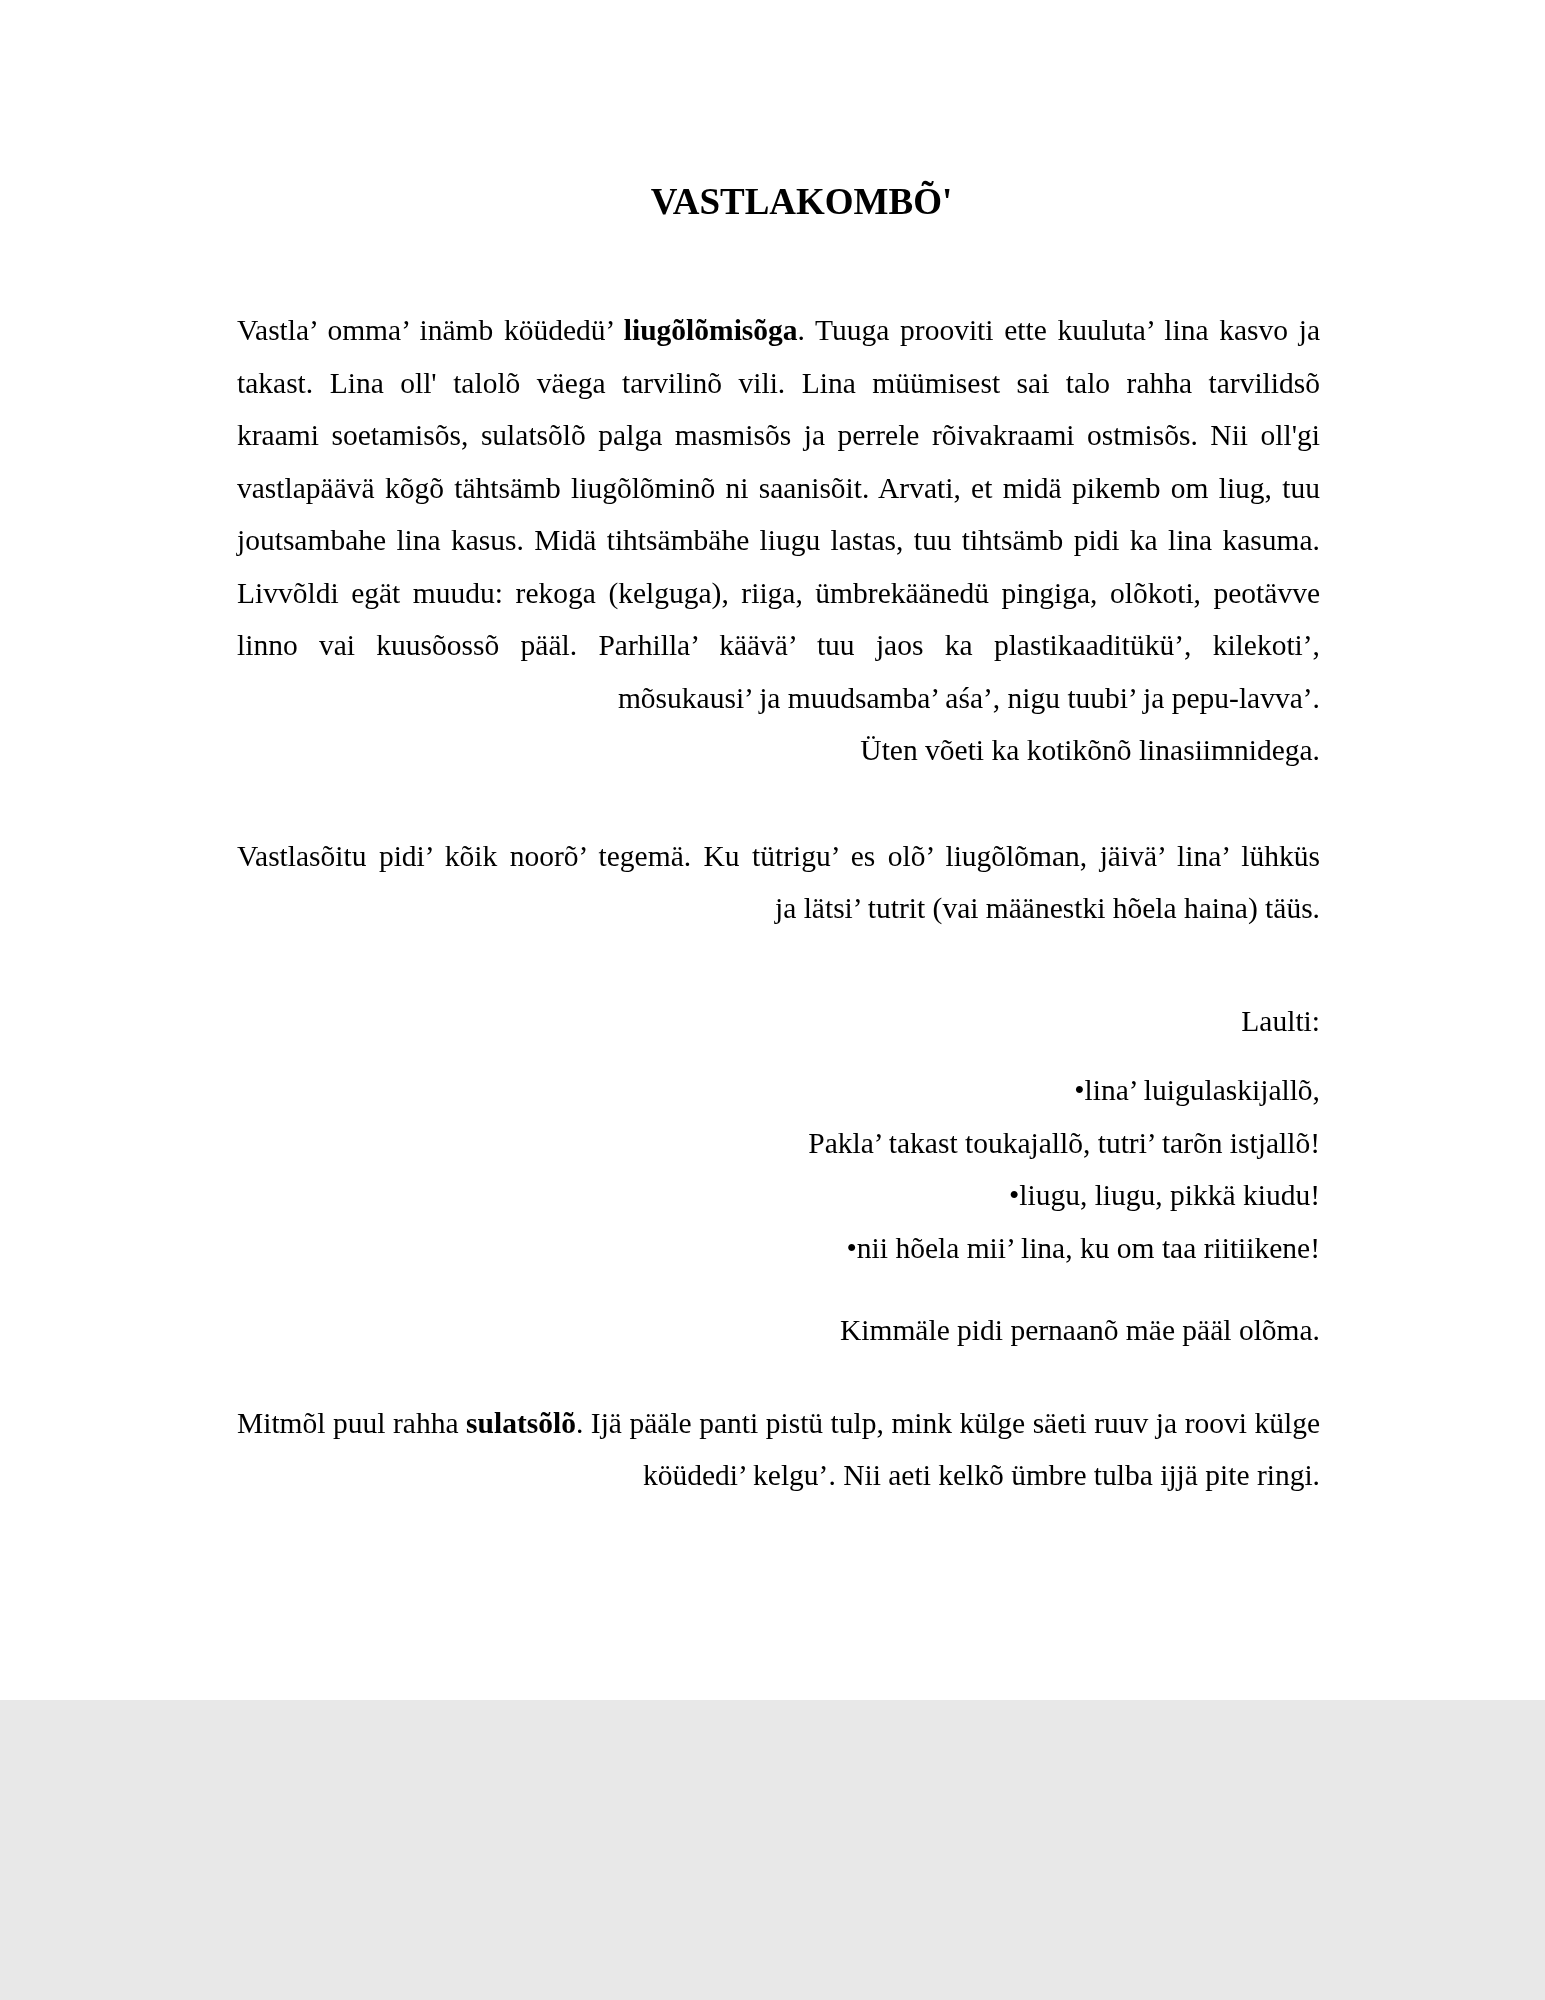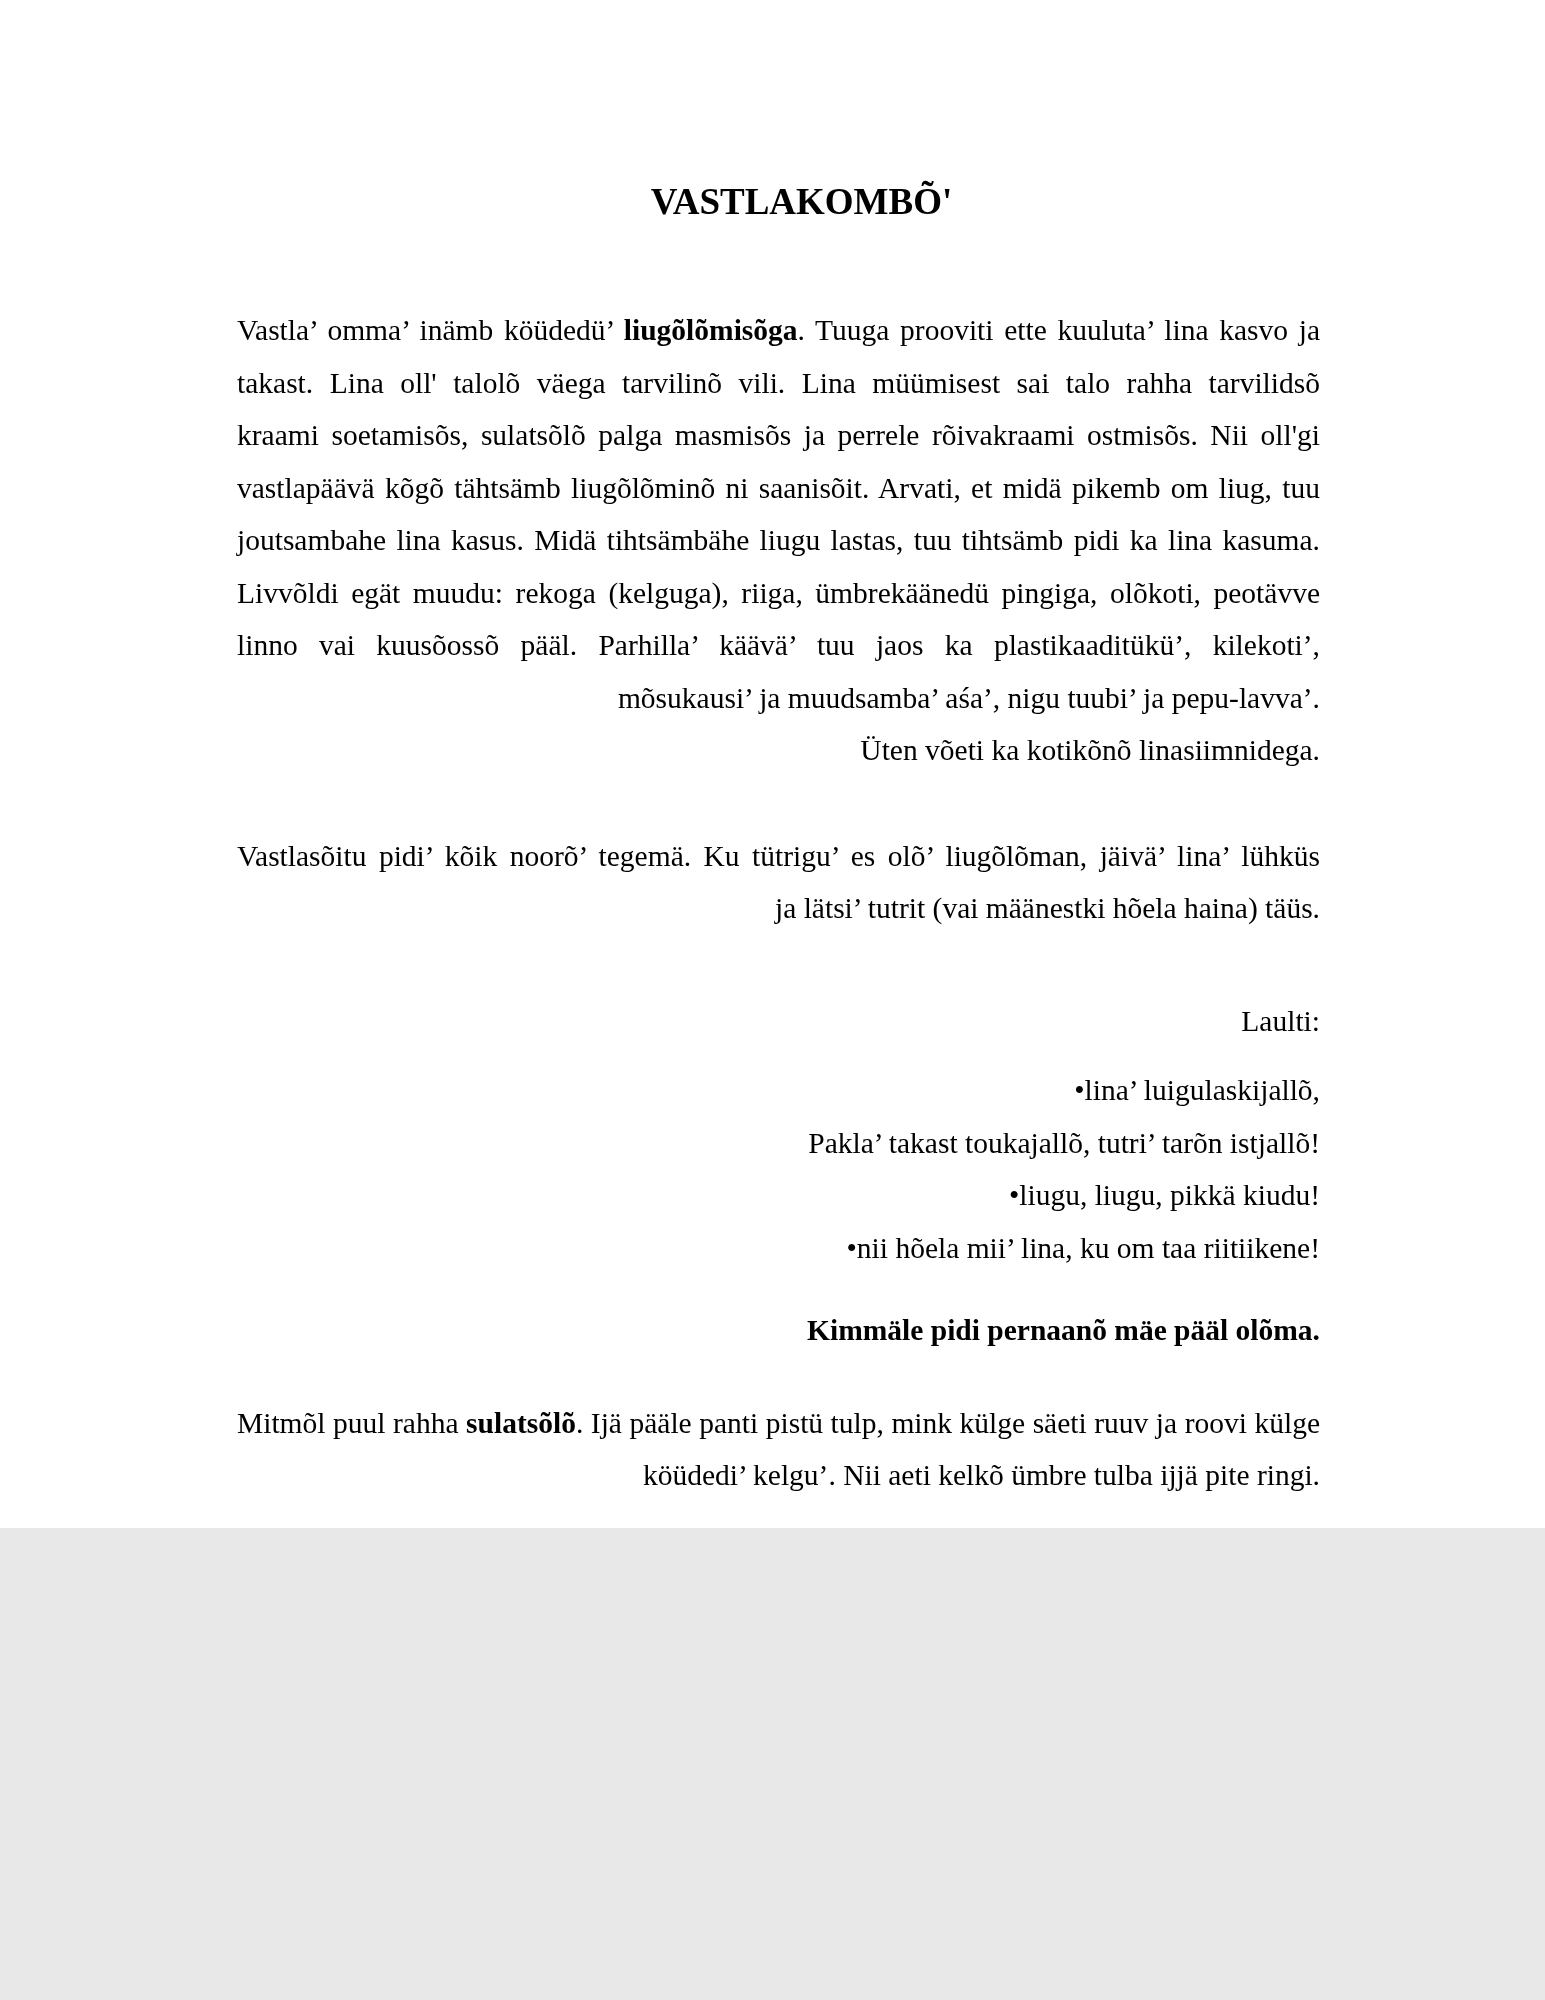--- a/index.html
+++ b/index.html
@@ -1,20 +1,20 @@
 <!DOCTYPE html>
 <html><head>
 <meta charset="utf-8">
 <style>
   html, body { margin: 0; padding: 0; }
   body { background: #e8e8e8; }
   .page {
     position: relative;
     width: 1545px;
-    height: 1528px;
+    height: 1700px;
     background: #ffffff;
     overflow: hidden;
     font-family: "Liberation Serif", "DejaVu Serif", serif;
     color: #000000;
   }
   .content {
     position: absolute;
     left: 237px;
     top: 0;
     width: 1083px;
@@ -38,21 +38,21 @@
   }
   
   .line.j {
     text-align: justify;
     text-align-last: justify;
   }
   .sp0 { margin-top: 0; }
   .sp1 { margin-top: 53px; }   
   .sp2 { margin-top: 60px; }   
   .sp3 { margin-top: 17px; }   
-  .sp4 { margin-top: 30px; font-weight: bold; }   
+  .sp4 { margin-top: 30px; }   
   .sp5 { margin-top: 40px; }   
   .marker {
     display: inline-block;
     width: 41px;
   }
   .cont .line { margin-left: 35px; }
   b { font-weight: 700; }
 </style>
 </head>
 <body>

